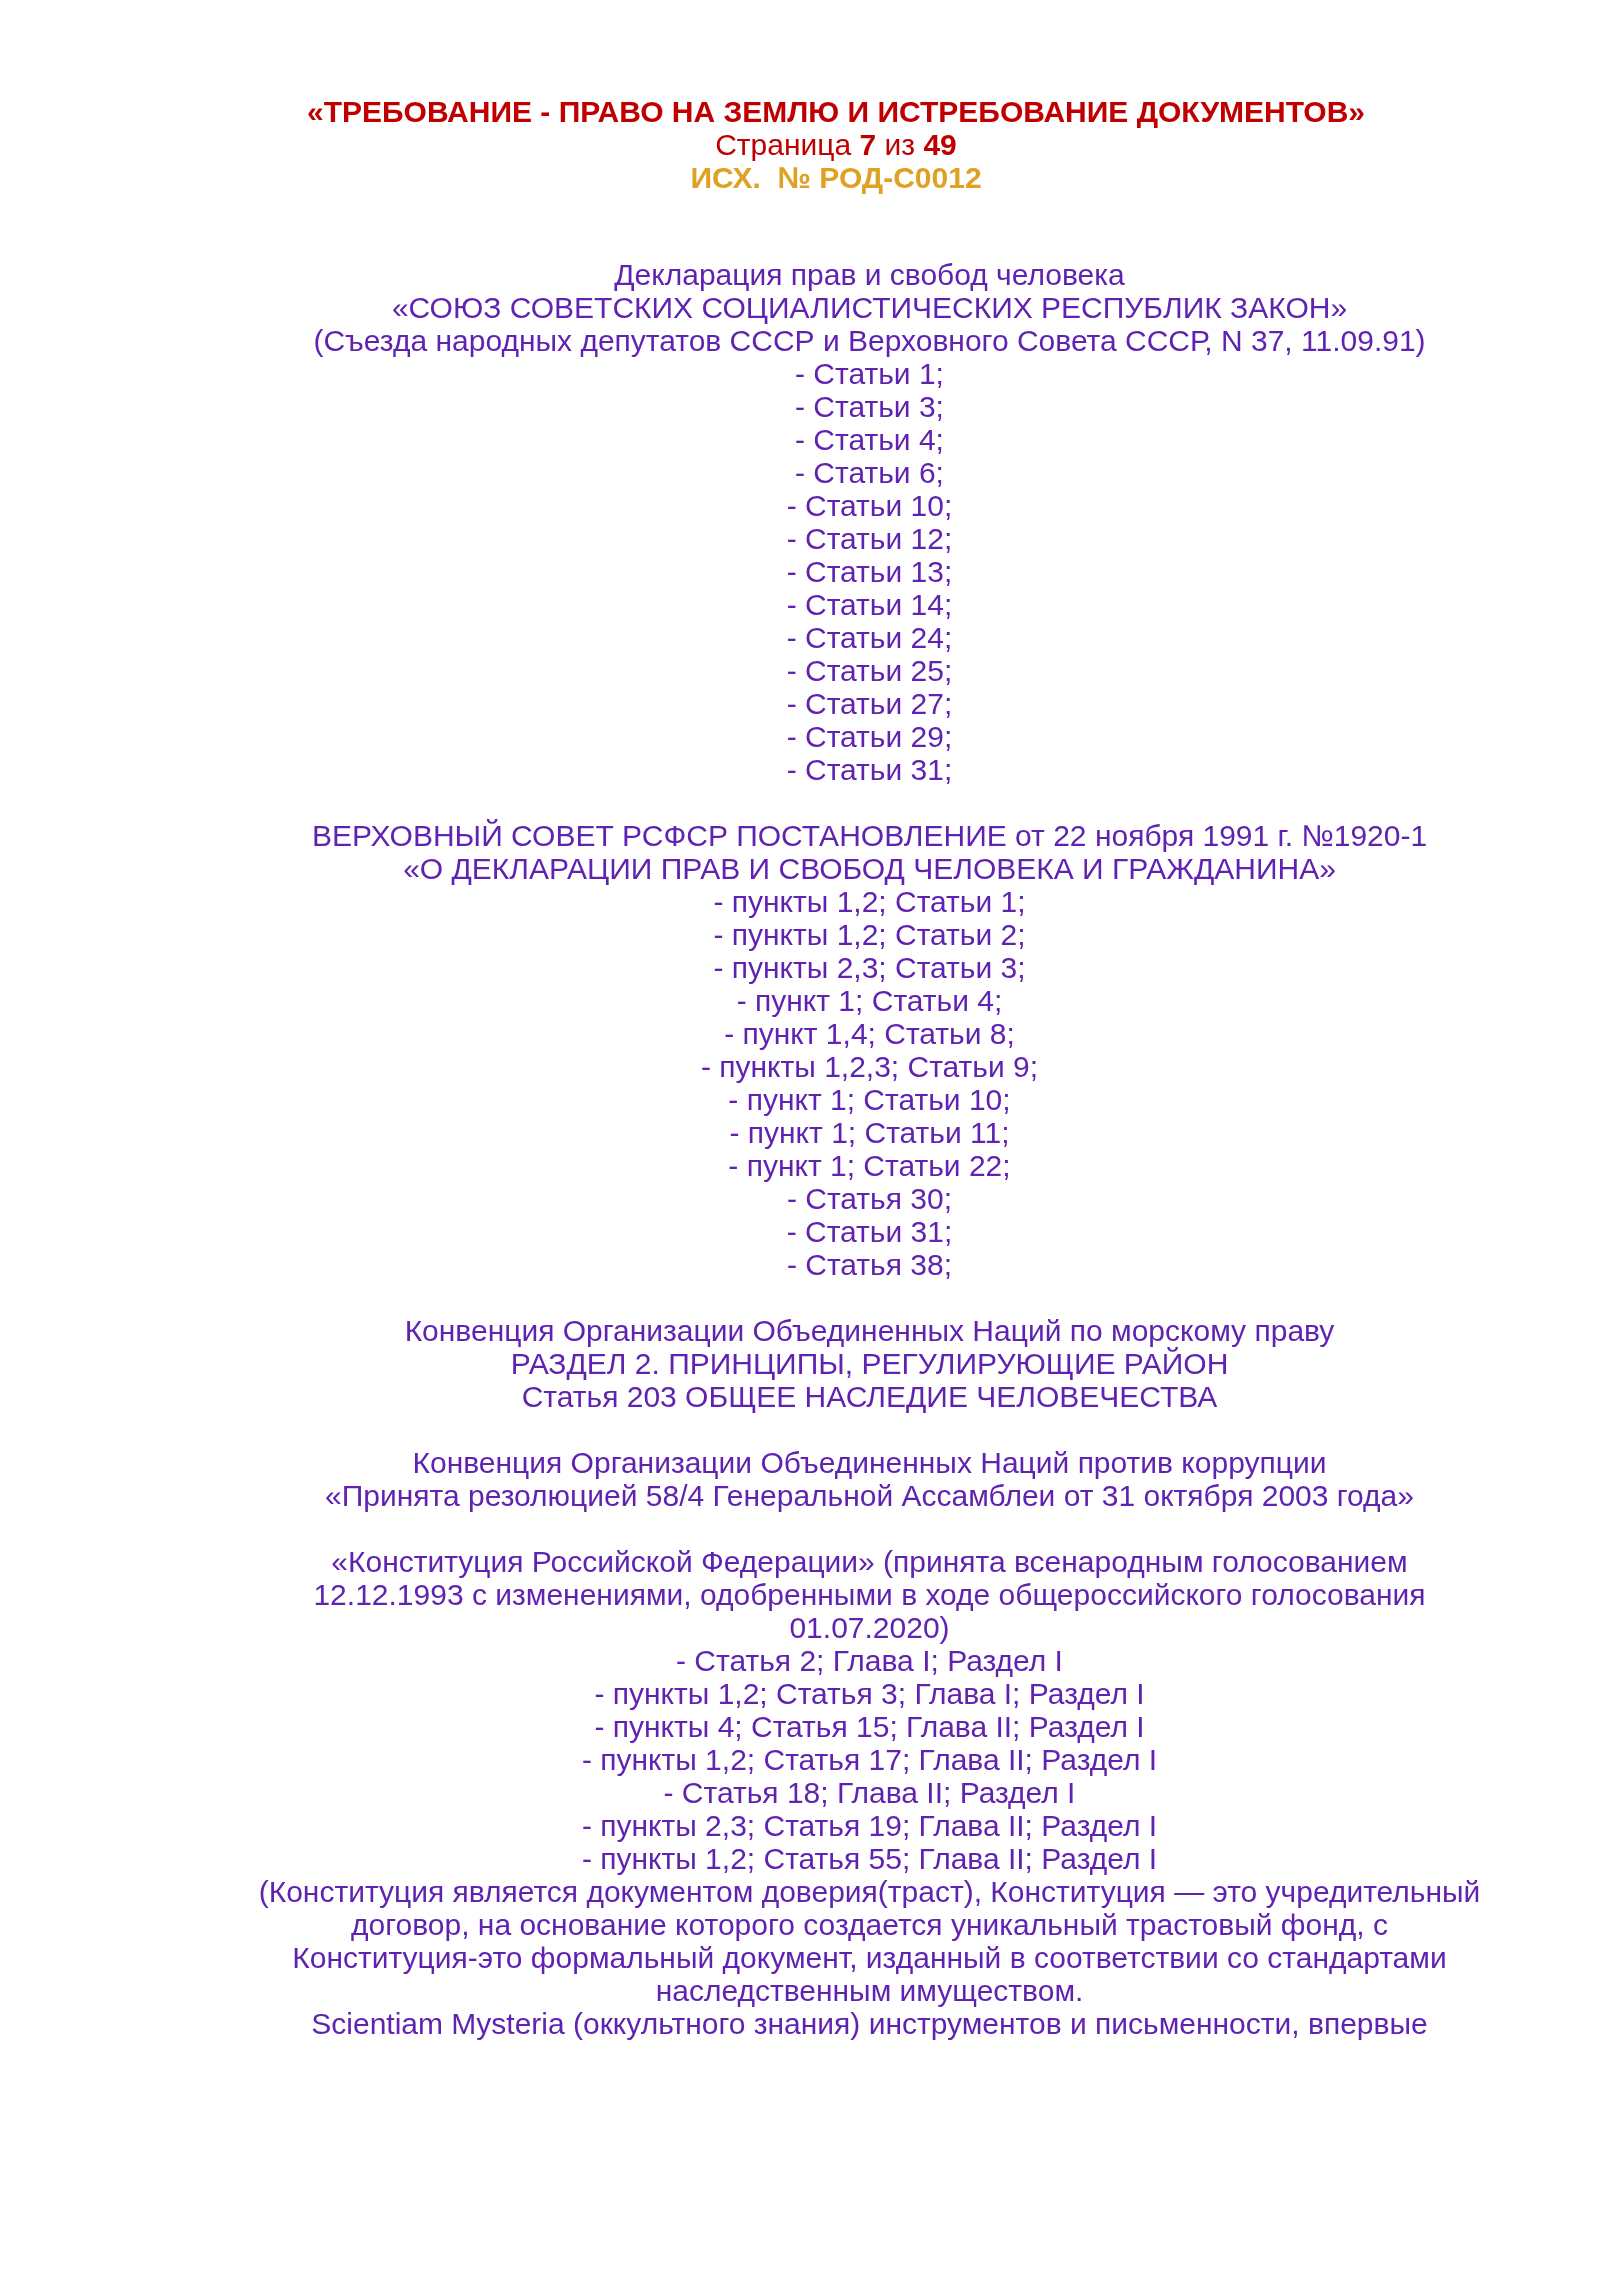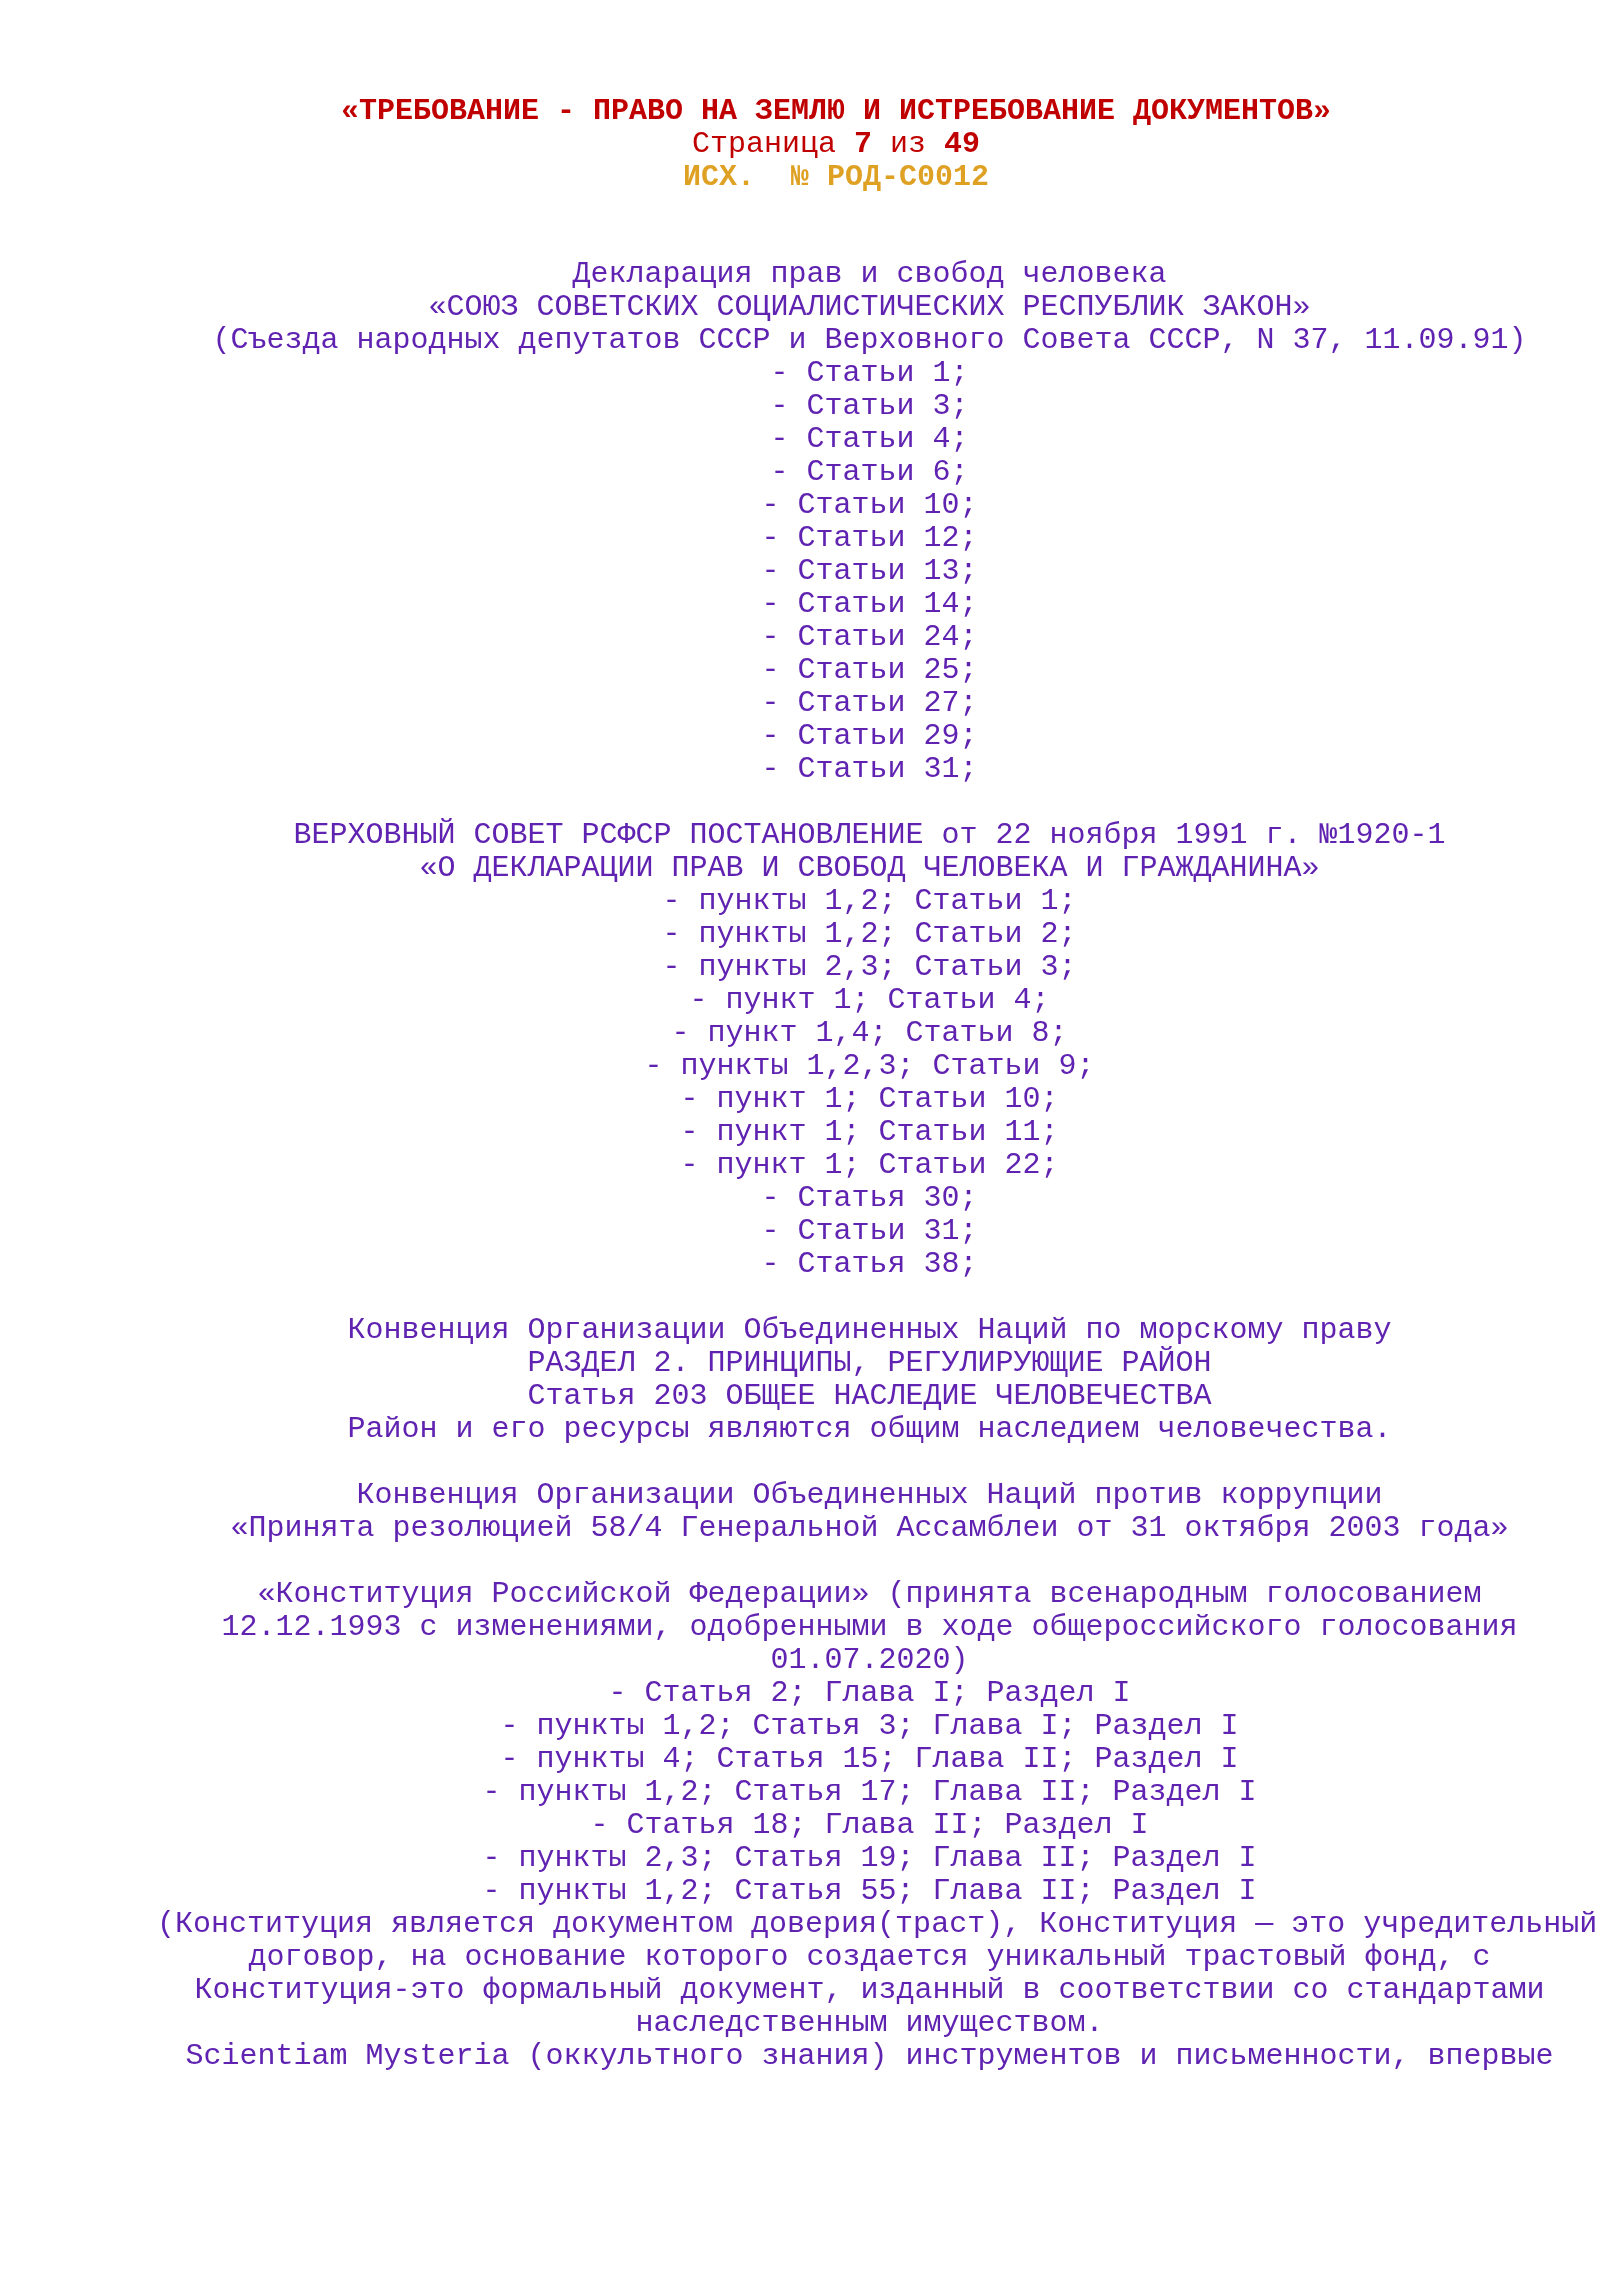--- a/index.html
+++ b/index.html
@@ -2,21 +2,21 @@
 <html lang="ru" style="--background: #ffffff; --header-red: #c00000; --ref-gold: #dfa124; --body-purple: #6023b1;"><head>
 <meta charset="utf-8">
 <style>
   html, body { margin: 0; padding: 0; background: #ffffff; }
   .page {
     position: relative;
     width: 1621px;
     height: 2293px;
     background: var(--background, #ffffff);
     overflow: hidden;
-    font-family: Liberation Mono, monospace;
+    font-family: Liberation Sans, sans-serif;
   }
   .doc-header {
     position: absolute;
     top: 95px;
     left: 0;
     width: 100%;
     box-sizing: border-box;
     padding-left: 51px;
     text-align: center;
     font-size: 30px;
@@ -90,21 +90,20 @@
         <div class="line">- пункт 1; Статьи 11;</div>
         <div class="line">- пункт 1; Статьи 22;</div>
         <div class="line">- Статья 30;</div>
         <div class="line">- Статьи 31;</div>
         <div class="line">- Статья 38;</div>
       </div>
       <div class="section">
         <div class="line">Конвенция Организации Объединенных Наций по морскому праву</div>
         <div class="line">РАЗДЕЛ 2. ПРИНЦИПЫ, РЕГУЛИРУЮЩИЕ РАЙОН</div>
         <div class="line">Статья 203 ОБЩЕЕ НАСЛЕДИЕ ЧЕЛОВЕЧЕСТВА</div>
-        <div class="line">Район и его ресурсы являются общим наследием человечества.</div>
       </div>
       <div class="section">
         <div class="line">Конвенция Организации Объединенных Наций против коррупции</div>
         <div class="line">«Принята резолюцией 58/4 Генеральной Ассамблеи от 31 октября 2003 года»</div>
       </div>
       <div class="section">
         <div class="line">«Конституция Российской Федерации» (принята всенародным голосованием</div>
         <div class="line">12.12.1993 с изменениями, одобренными в ходе общероссийского голосования</div>
         <div class="line">01.07.2020)</div>
         <div class="line">- Статья 2; Глава I; Раздел I</div>

